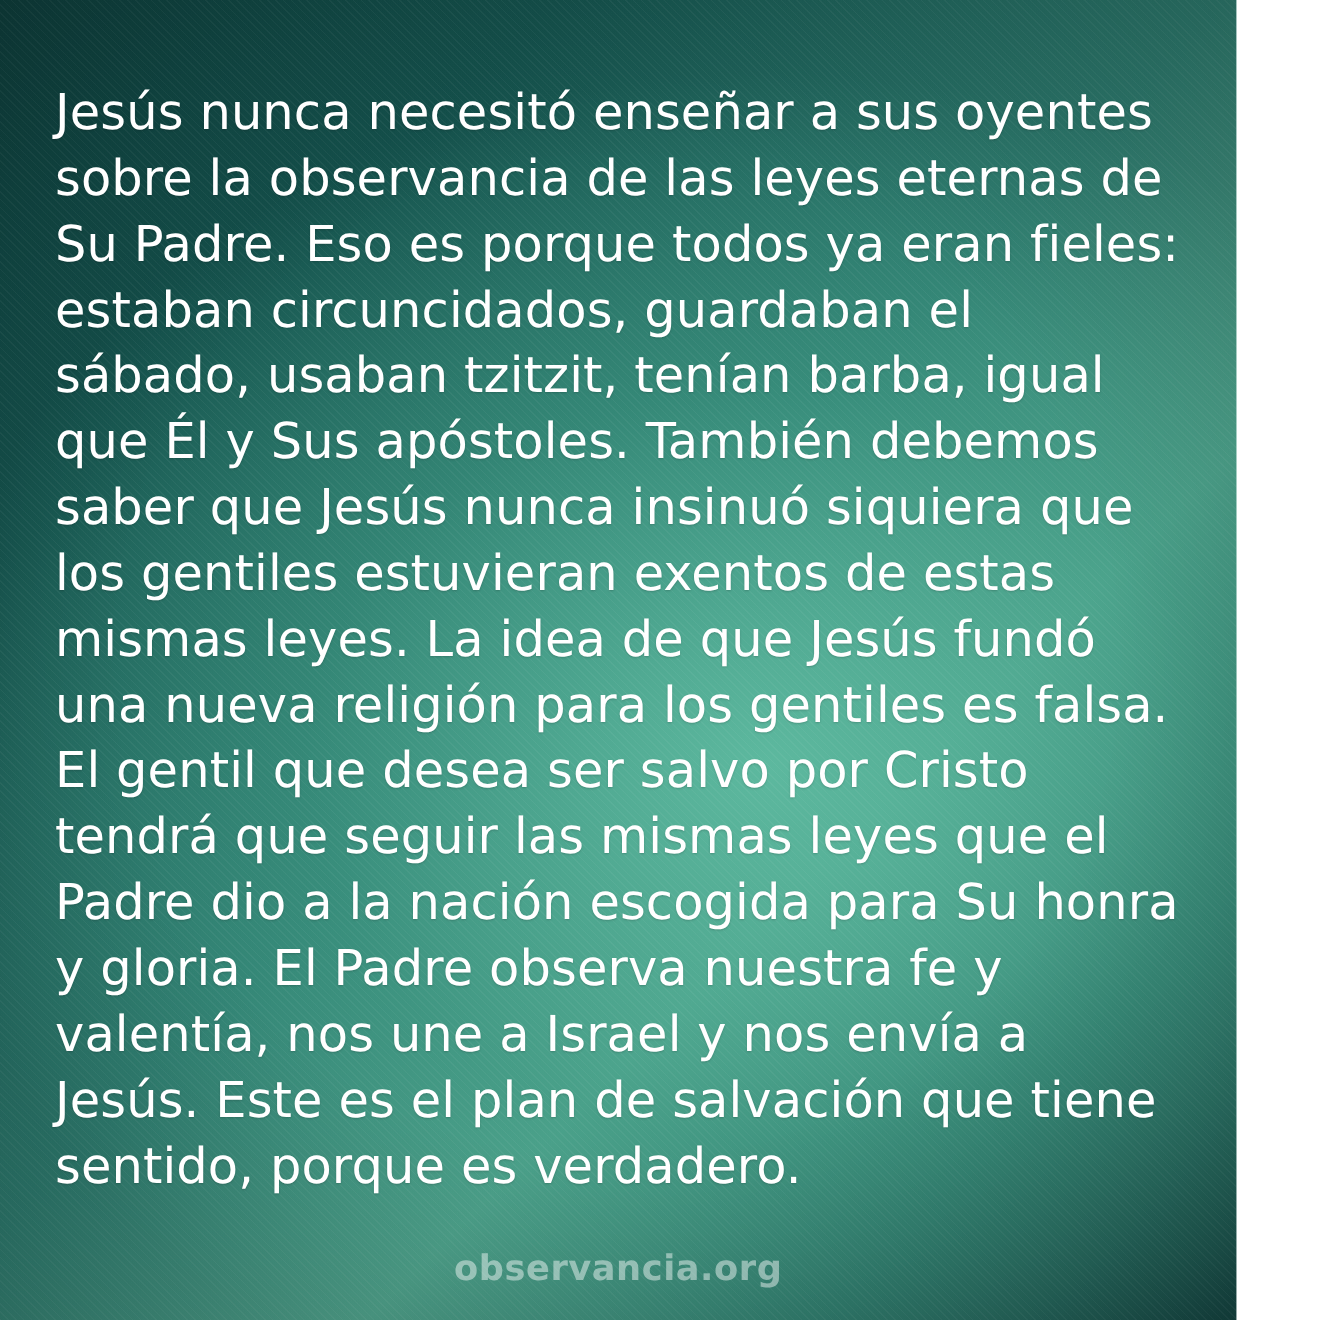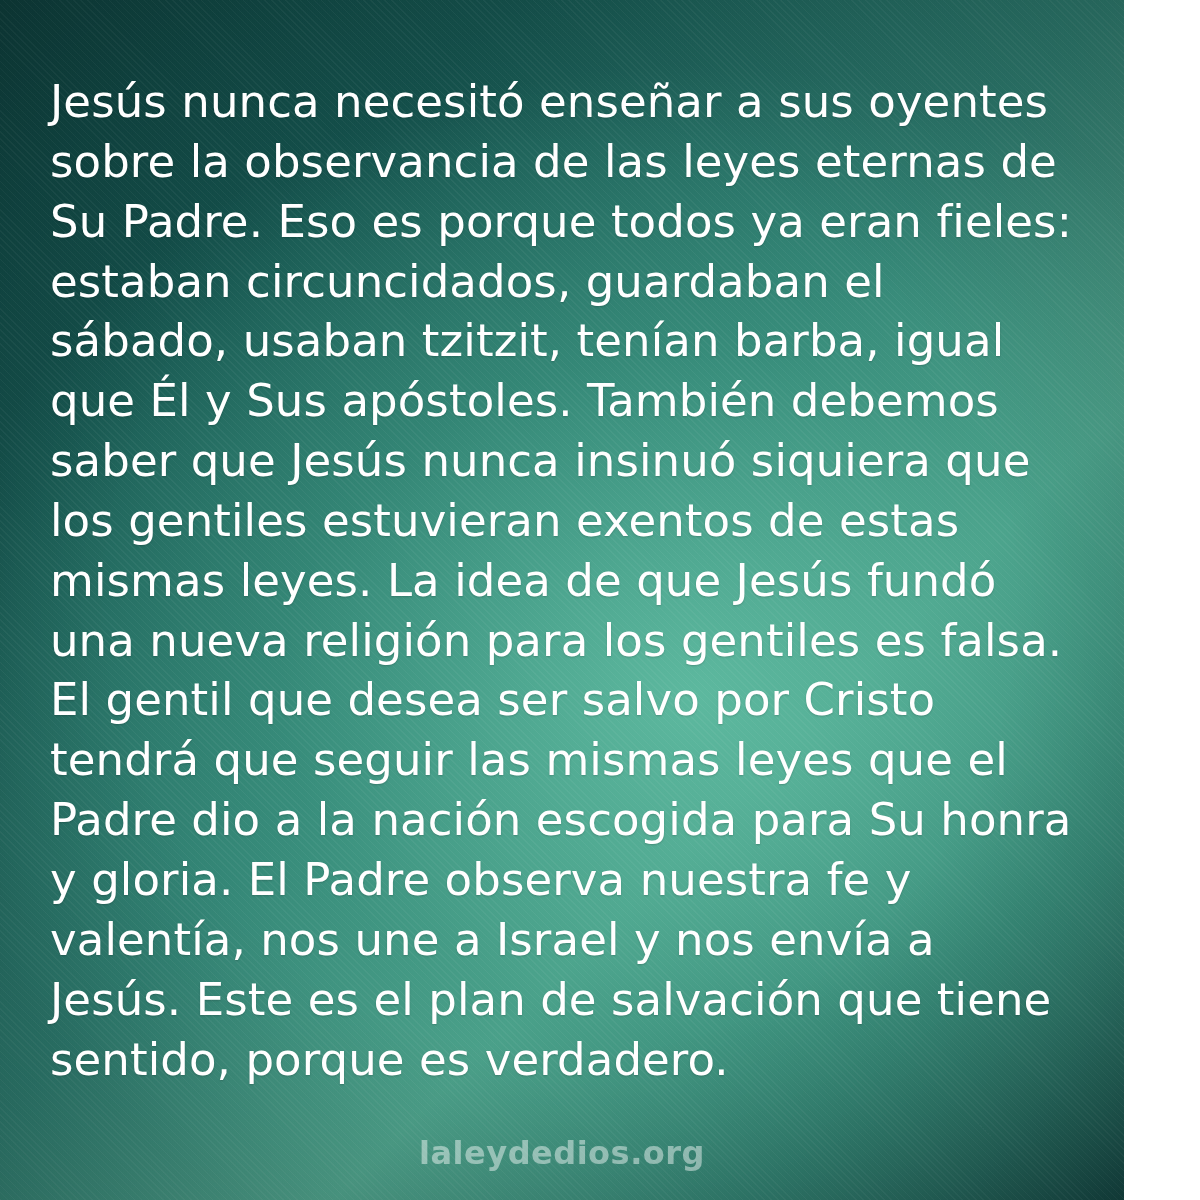--- a/index.html
+++ b/index.html
@@ -75,14 +75,14 @@
     font-weight: 700;
     font-size: 32px;
     letter-spacing: 0.5px;
   }
 </style>
 </head>
 <body>
 
 <div id="quote-card">
   <div class="quote-text">Jesús nunca necesitó enseñar a sus oyentes sobre la observancia de las leyes eternas de Su Padre. Eso es porque todos ya eran fieles: estaban circuncidados, guardaban el sábado, usaban tzitzit, tenían barba, igual que Él y Sus apóstoles. También debemos saber que Jesús nunca insinuó siquiera que los gentiles estuvieran exentos de estas mismas leyes. La idea de que Jesús fundó una nueva religión para los gentiles es falsa. El gentil que desea ser salvo por Cristo tendrá que seguir las mismas leyes que el Padre dio a la nación escogida para Su honra y gloria. El Padre observa nuestra fe y valentía, nos une a Israel y nos envía a Jesús. Este es el plan de salvación que tiene sentido, porque es verdadero.</div>
-  <div class="watermark">laleydedios.org</div>
+  <div class="watermark">observancia.org</div>
 </div>
 
 </body></html>

